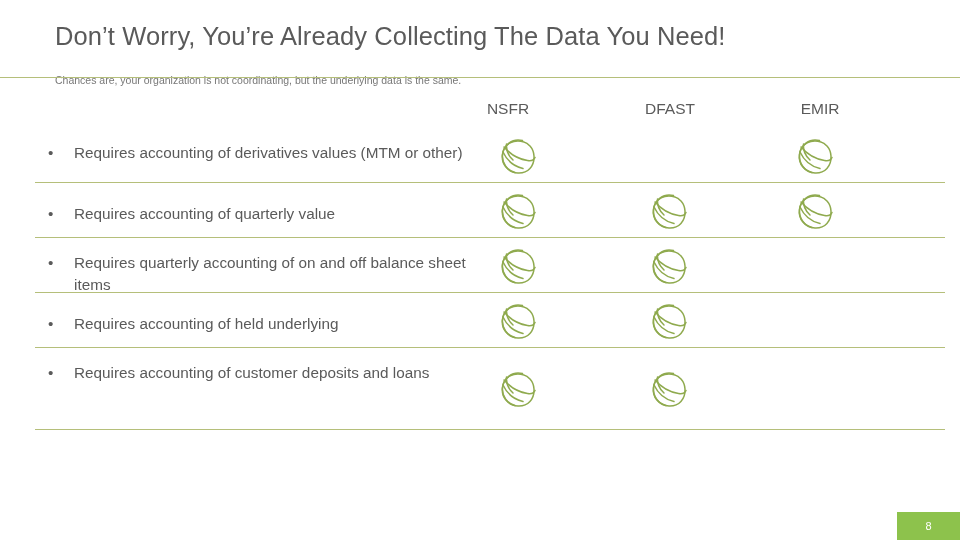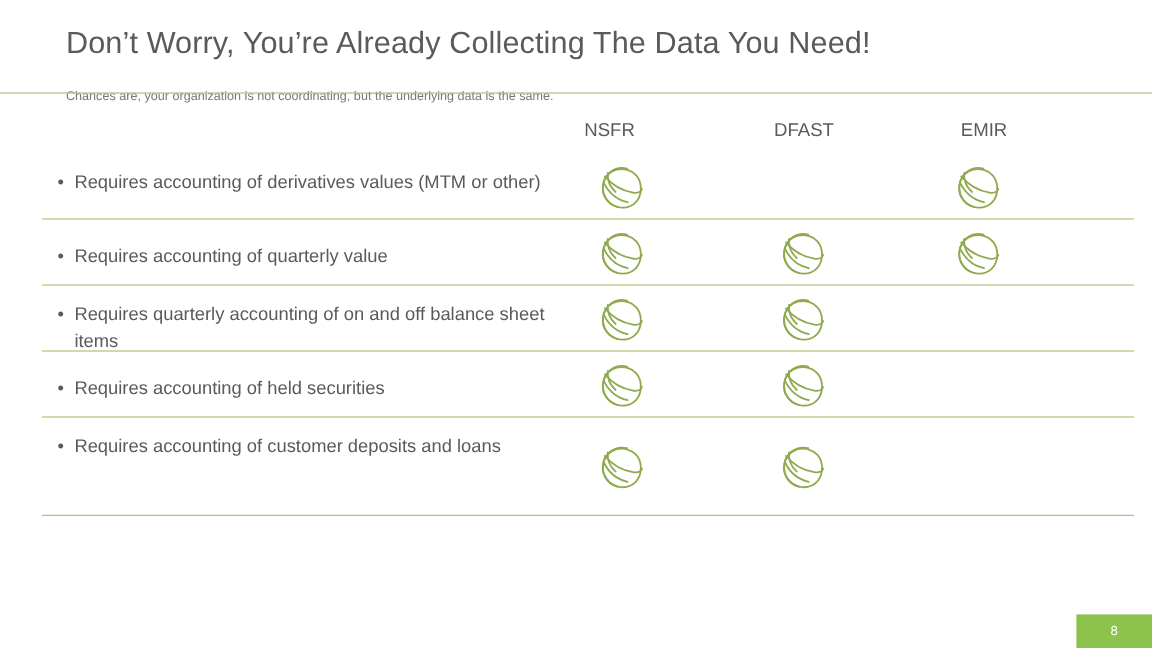--- a/index.html
+++ b/index.html
@@ -101,21 +101,21 @@
   }
   .row-label .bullet {
     position: absolute;
     left: 0;
     top: 0;
     font-size: 15.3px;
     color: #5a5a5a;
   }
   .row-label .label-text {
     display: block;
-    margin-left: 14px;
+    margin-left: 26px;
   }
 
   .cell {
     position: absolute;
     width: 46px;
     height: 46px;
   }
   .cell.c0 { left: 494px; }
   .cell.c1 { left: 645px; }
   .cell.c2 { left: 791px; }
@@ -243,21 +243,21 @@
             <path d="M10 14 C16 21, 24 26, 33.5 27.5 C37.5 28.1, 40 27, 41 24.5" fill="none" stroke="#8faa4e" stroke-width="1.5" stroke-linecap="round"></path>
             <path d="M9 19 C13 27.5, 20 33.5, 29 35.5" fill="none" stroke="#8faa4e" stroke-width="1.5" stroke-linecap="round"></path>
             <path d="M12.5 11 C12 17, 14.5 23, 19 27" fill="none" stroke="#8faa4e" stroke-width="1.5" stroke-linecap="round"></path>
           </svg>
         </div>
         <div class="row-rule"></div>
       </div>
       <div class="matrix-row" style="top: 215px; height: 55px;">
         <div class="row-label" style="top: 20px;">
           <span class="bullet">•</span>
-          <span class="label-text">Requires accounting of held securities</span>
+          <span class="label-text">Requires accounting of held underlying</span>
         </div>
         <div class="cell c0" style="top: 5px;">
           <svg class="check-mark" viewBox="0 0 46 46">
             <path d="M30 9 C20 5.5, 10 11, 8.5 21 C7 31, 14 39.5, 24 40 C34 40.5, 40.5 33, 40 23 C39.6 14.5, 34 10, 29 8.6" fill="none" stroke="#8faa4e" stroke-width="1.5" stroke-linecap="round"></path>
             <path d="M28.5 7.5 C18 5, 9.5 12, 8.5 22 C7.8 30, 13 37.5, 21 39.5" fill="none" stroke="#8faa4e" stroke-width="1.5" stroke-linecap="round"></path>
             <path d="M10 14 C16 21, 24 26, 33.5 27.5 C37.5 28.1, 40 27, 41 24.5" fill="none" stroke="#8faa4e" stroke-width="1.5" stroke-linecap="round"></path>
             <path d="M9 19 C13 27.5, 20 33.5, 29 35.5" fill="none" stroke="#8faa4e" stroke-width="1.5" stroke-linecap="round"></path>
             <path d="M12.5 11 C12 17, 14.5 23, 19 27" fill="none" stroke="#8faa4e" stroke-width="1.5" stroke-linecap="round"></path>
           </svg>
         </div>

